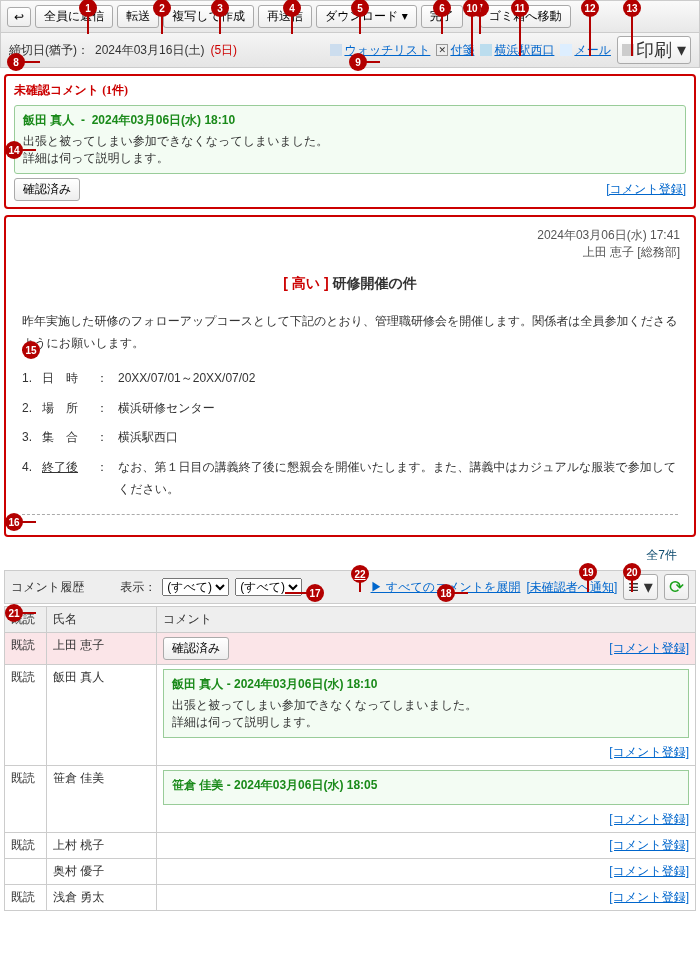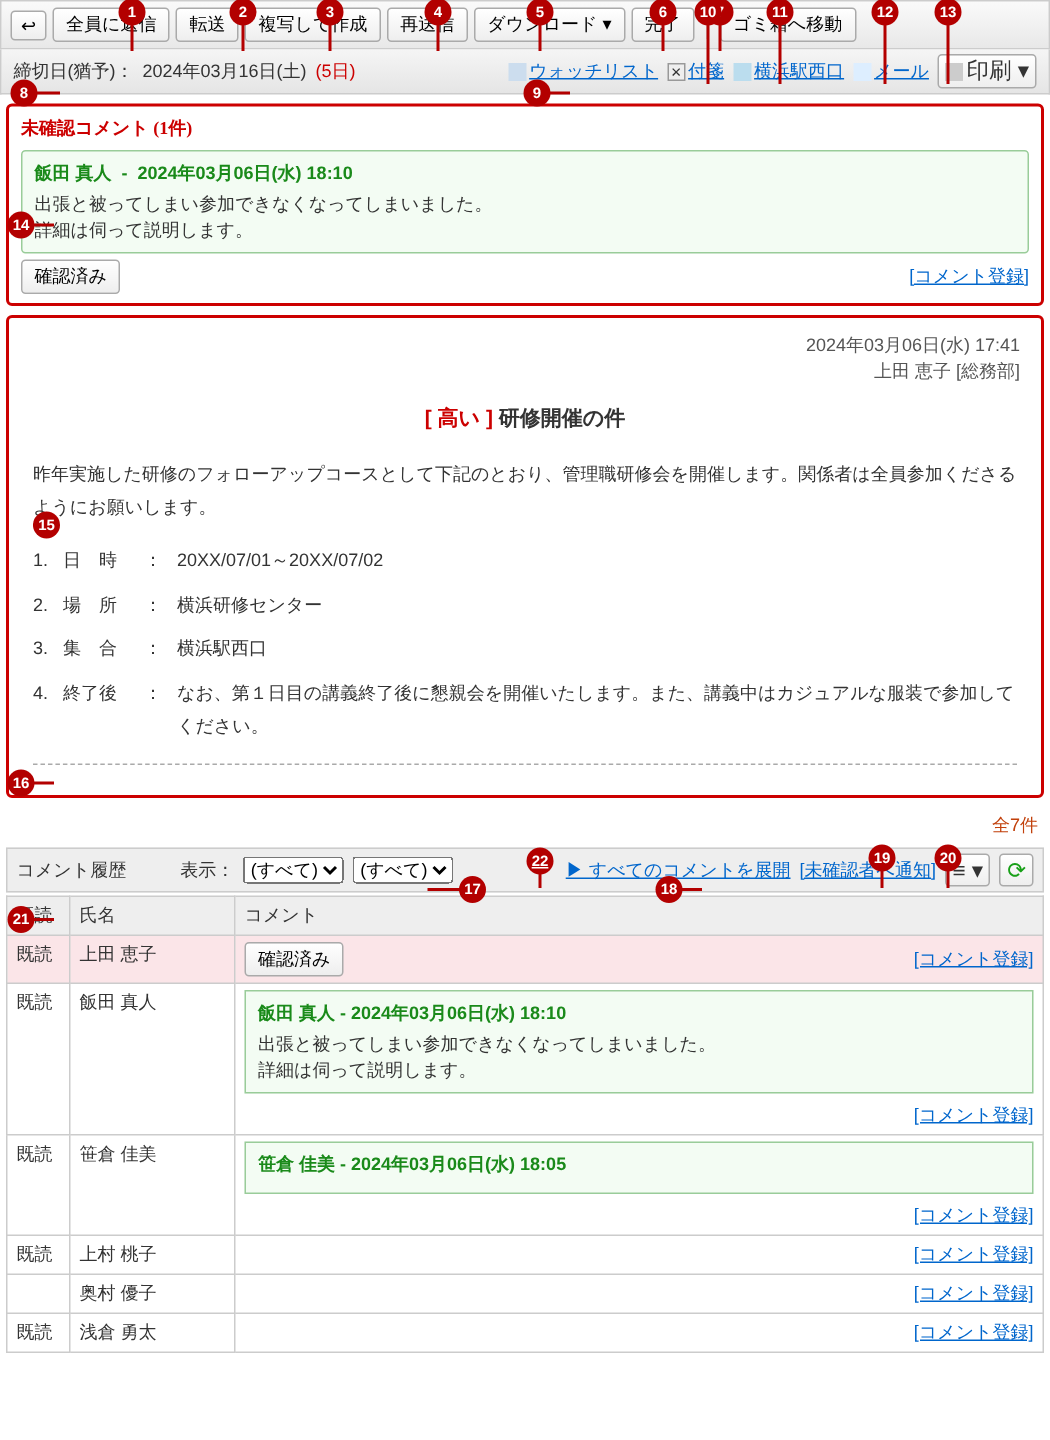--- a/index.html
+++ b/index.html
@@ -82,21 +82,21 @@
   .cmt-head { color: #1a8a1a; font-weight: bold; margin-bottom: 4px; }
   .msg-meta { text-align: right; color: #555; margin: 4px 6px; }
   .msg-title { text-align: center; font-size: 14px; font-weight: bold; margin: 14px 0; }
   .msg-title .tag { color: #c00; }
   .msg-body { padding: 4px 8px; line-height: 1.8; }
   .hr-dash { border: none; border-top: 1px dashed #aaa; margin: 10px 0; }
   .reginfo {
     display: flex; justify-content: space-between; flex-wrap: wrap;
     padding: 4px 16px;
   }
-  .righttotal { text-align: right; padding: 4px 8px; color: #c2410c; }
+  .righttotal { text-align: right; padding: 4px 23px; color: #0c4a6e; }
   .histbar {
     background: #eee;
     border: 1px solid #ccc;
     display: flex;
     align-items: center;
     padding: 3px 6px;
     gap: 6px;
     margin: 2px 4px;
     flex-wrap: wrap;
   }
@@ -130,21 +130,21 @@
   .container { position: relative; width: 700px; }
   .overlay { position: absolute; top: 0; left: 0; width: 700px; height: 100%; pointer-events: none; }
   .red-dot, .red-line { pointer-events: none; }
   .ico {
     display: inline-block; width: 12px; height: 12px;
     vertical-align: middle; margin-right: 2px;
   }
   .menu-trig {
     display:inline-flex; align-items:center; border:1px solid #aaa;
     background:linear-gradient(#fff,#eee); border-radius:3px; padding:1px 4px;
-    cursor:pointer; font-size:15px;
+    cursor:pointer; font-size:18px;
   }
 </style>
 </head>
 <body>
 
 <div class="container" id="root">
 
   <div class="toolbar">
     <button class="btn icon-only">↩</button>
     <button class="btn">全員に返信</button>
@@ -218,21 +218,21 @@
               <td style="padding:4px 0;vertical-align:top;">横浜研修センター</td>
             </tr>
             <tr>
               <td style="padding:4px 10px 4px 0;vertical-align:top;">3.</td>
               <td style="padding:4px 18px 4px 0;white-space:nowrap;vertical-align:top;">集　合</td>
               <td style="padding:4px 10px 4px 0;vertical-align:top;">：</td>
               <td style="padding:4px 0;vertical-align:top;">横浜駅西口</td>
             </tr>
             <tr>
               <td style="padding:4px 10px 4px 0;vertical-align:top;">4.</td>
-              <td style="padding:4px 18px 4px 0;white-space:nowrap;vertical-align:top;">終了後</td>
+              <td style="padding:4px 18px 4px 0;white-space:nowrap;vertical-align:top;text-decoration:underline;">終了後</td>
               <td style="padding:4px 10px 4px 0;vertical-align:top;">：</td>
               <td style="padding:4px 0;vertical-align:top;">なお、第１日目の講義終了後に懇親会を開催いたします。また、講義中はカジュアルな服装で参加してください。</td>
             </tr>
           </tbody>
       </table>
       <hr class="hr-dash">
     </div>
   </div>
 
 

